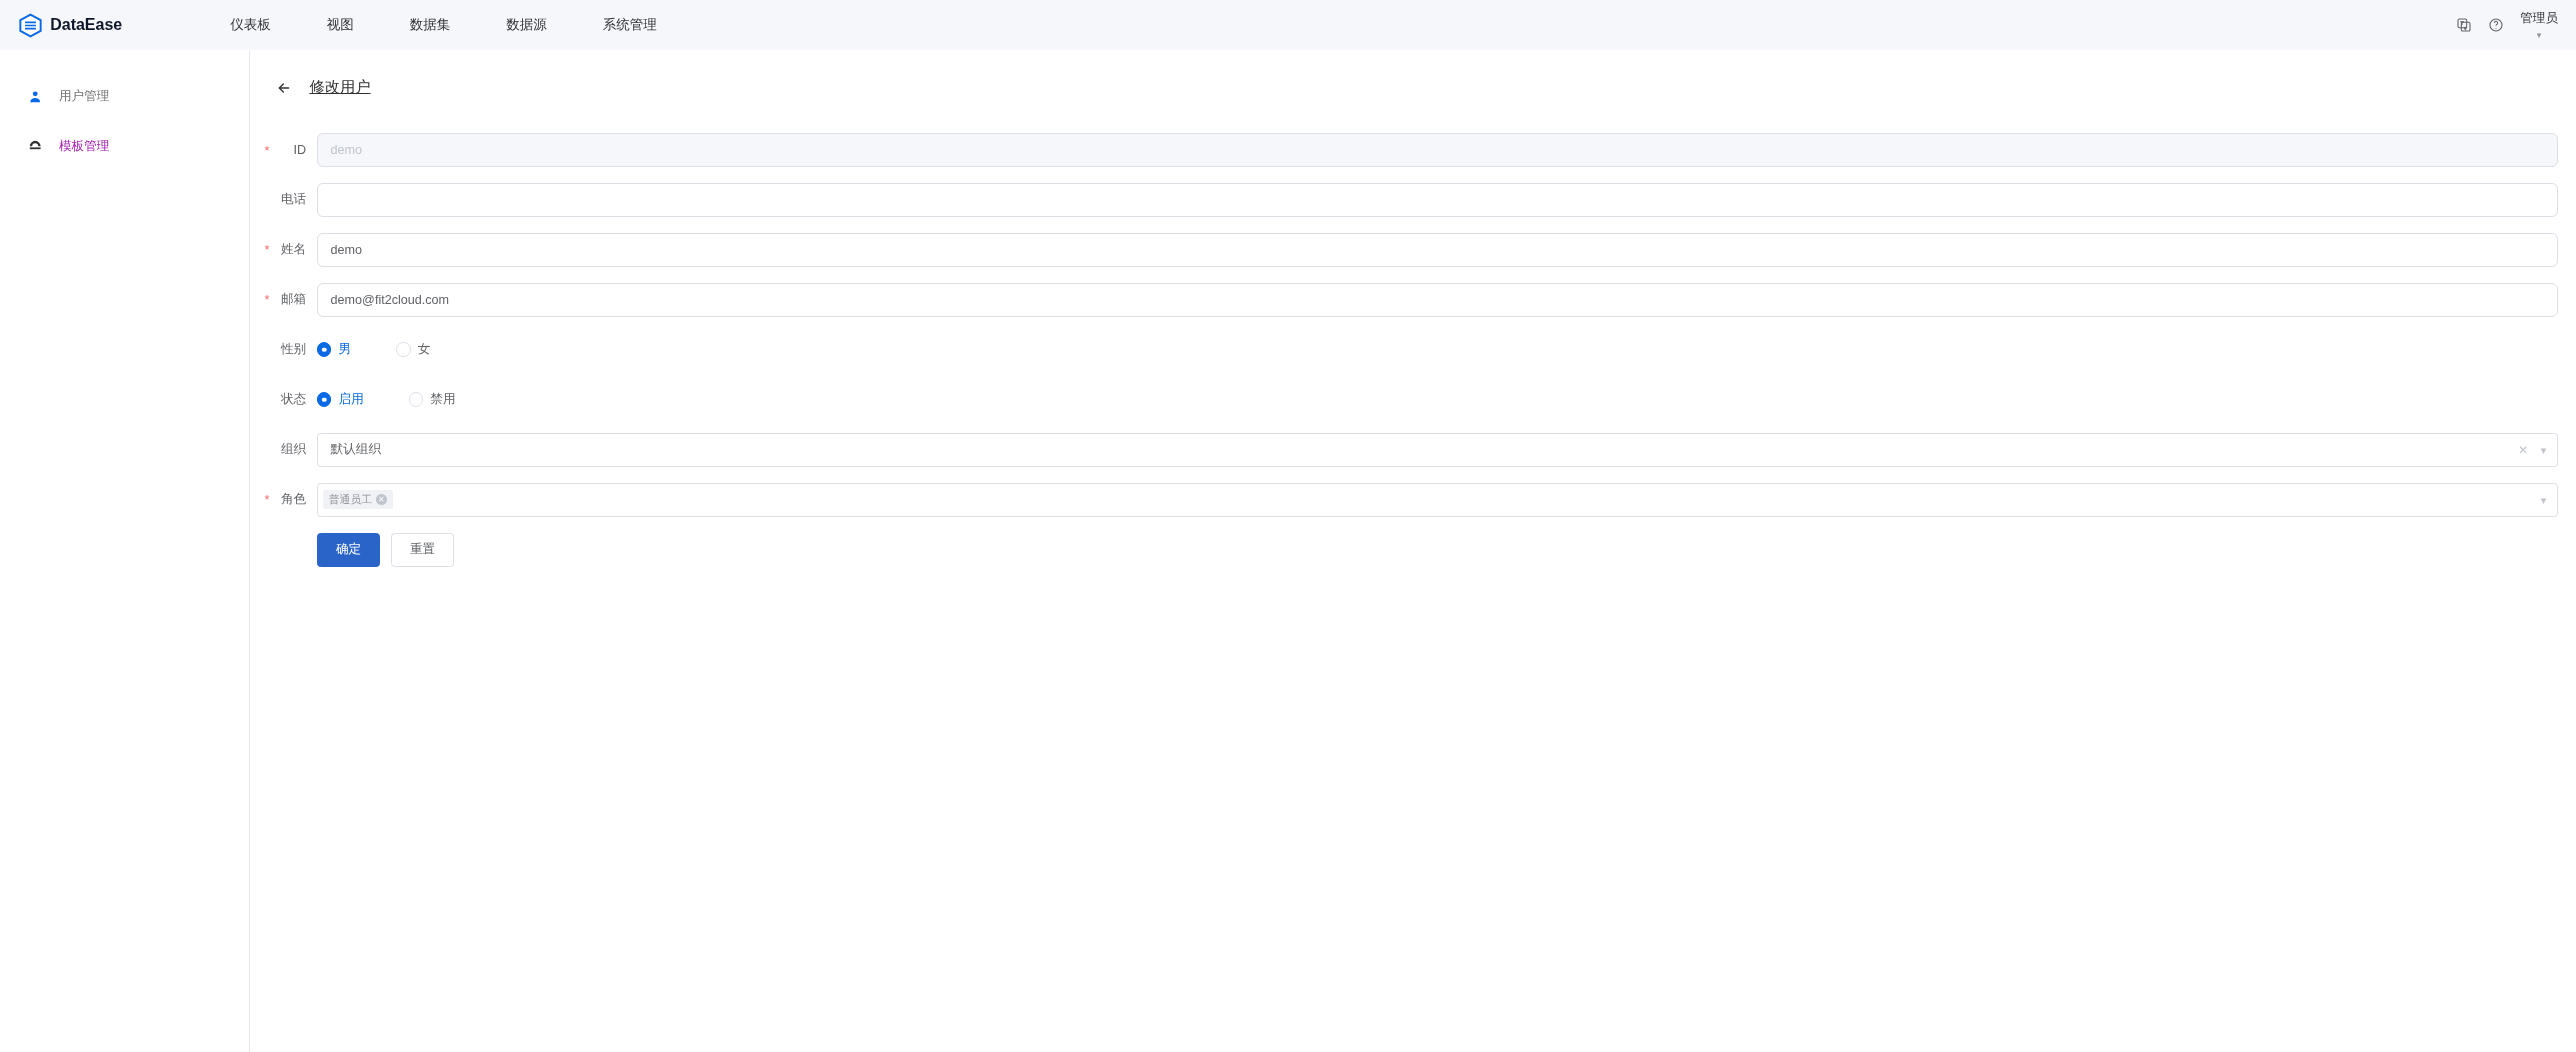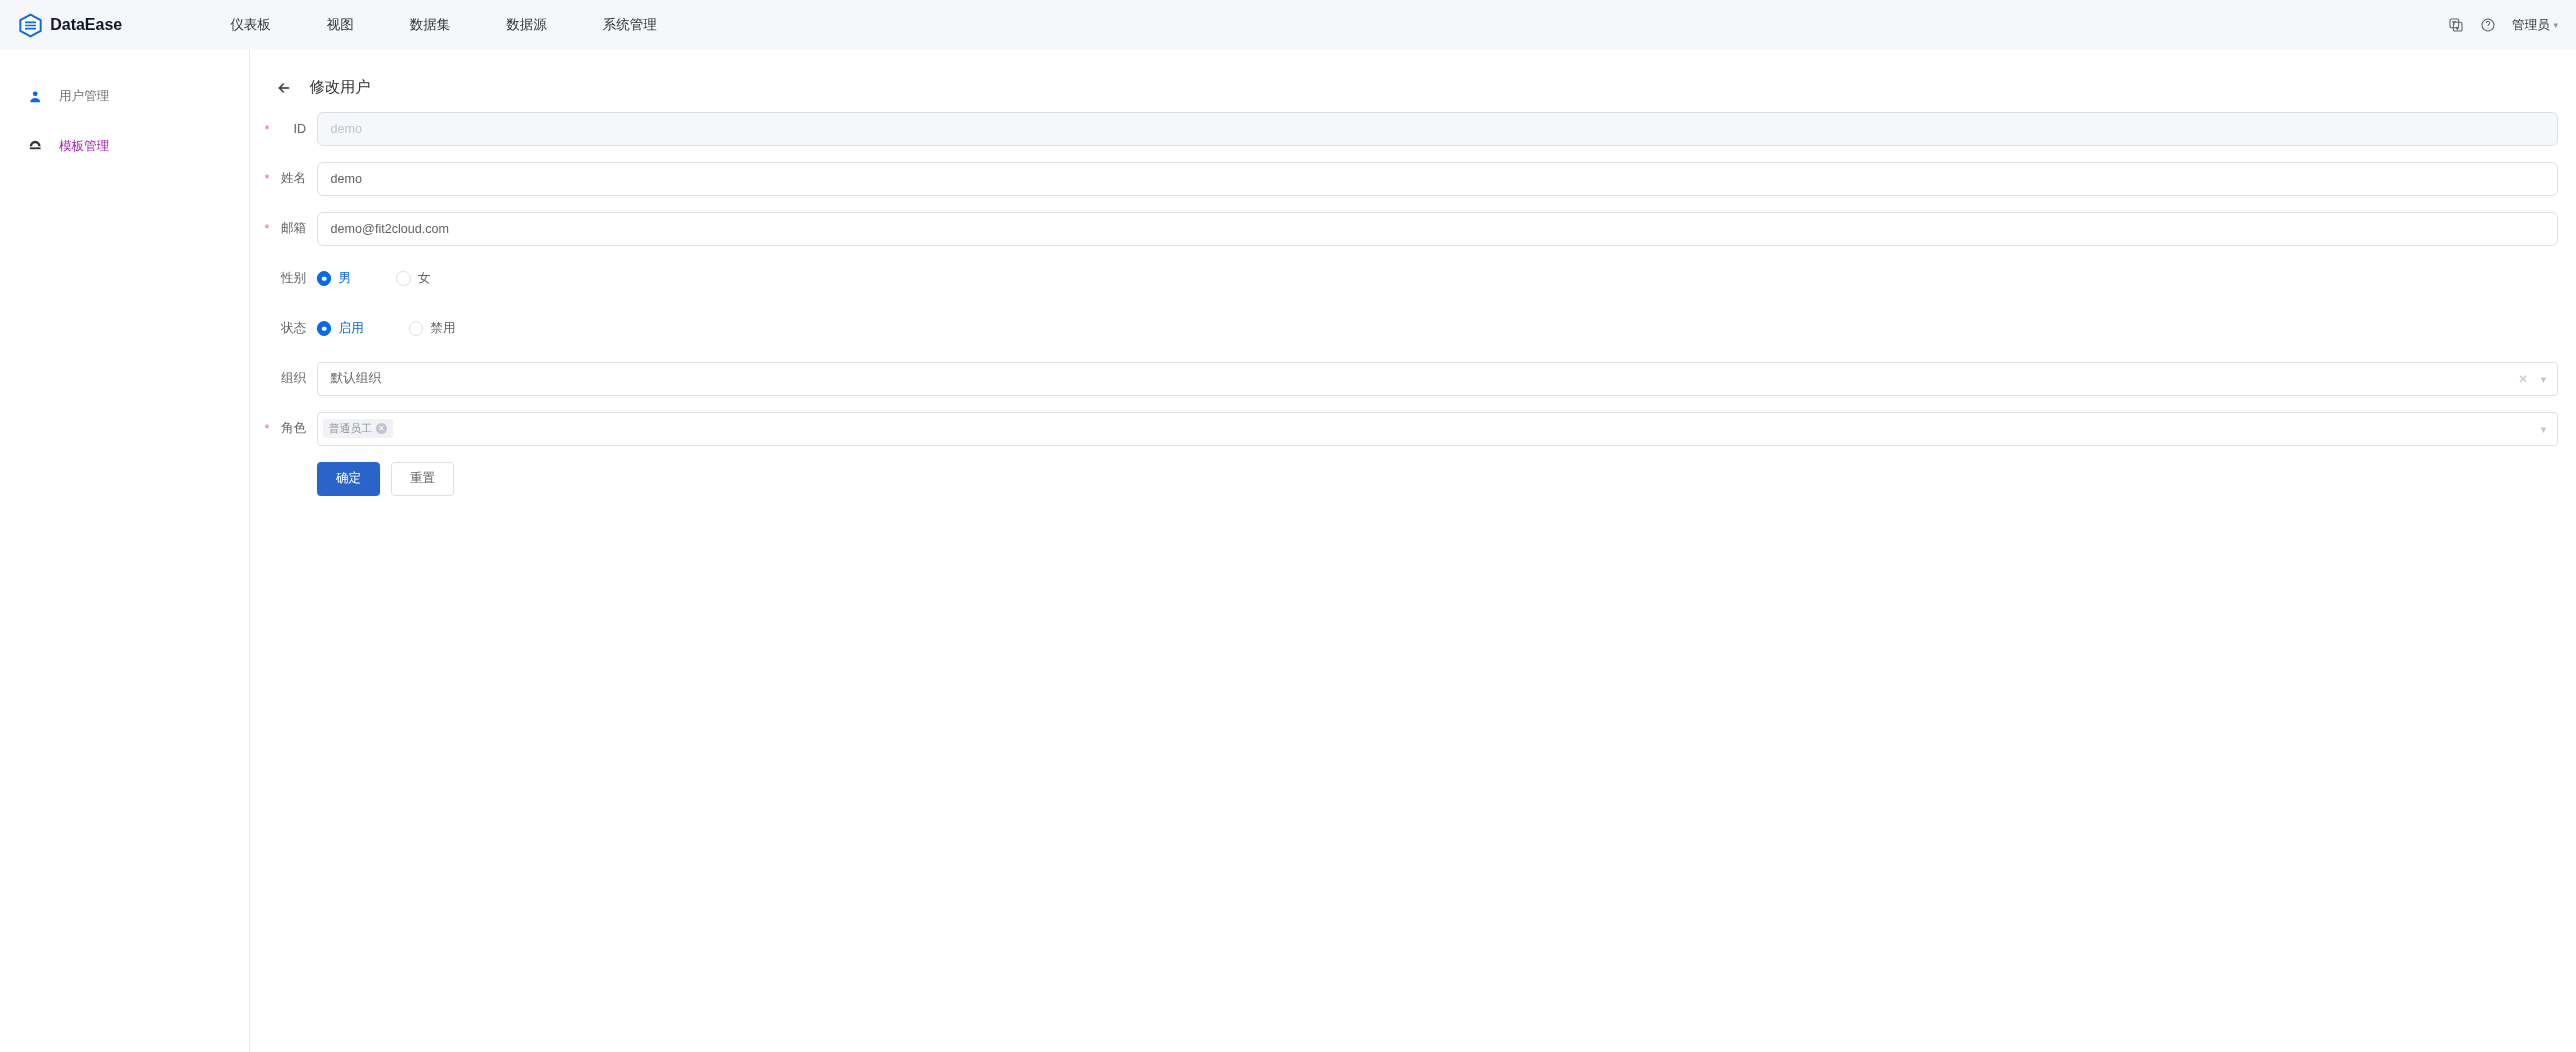--- a/index.html
+++ b/index.html
@@ -41,21 +41,21 @@
   .topnav-right {
     margin-left: auto;
     display: flex;
     align-items: center;
     gap: 16px;
     color: #606266;
   }
   .topnav-right .icon { cursor:pointer; display:flex; }
   .user-dropdown {
     display:flex; align-items:center; gap:3.6px; cursor:pointer;
-    font-size:12.6px; color:#303133;
+    font-size:12.6px; color:#303133;flex-direction:column;
   }
   .chev-down { font-size:9px; color:#909399; }
 
   
   .layout {
     display:flex;
     height: calc(100% - 50px);
   }
   .sidebar {
     width: 250px;
@@ -78,22 +78,23 @@
   .main {
     flex:1;
     padding: 27px 18px 18px 18px;
     overflow:auto;
   }
 
   .page-header {
     display:flex;
     align-items:center;
     gap: 14.4px;
-    margin-bottom: 13px;
+    margin-bottom: 34px;
     padding-left: 5.4px;
+    text-decoration: underline;
   }
   .back-btn {
     width:21.6px; height:21.6px;
     display:flex; align-items:center; justify-content:center;
     cursor:pointer; color:#303133;
   }
   .page-title { font-size:15.3px; font-weight:500; }
 
   
   .form { }
@@ -294,20 +295,26 @@
 
     <form class="form">
 
       <div class="form-row">
         <label class="form-label required">ID</label>
         <div class="form-control">
           <input class="input" disabled="" value="demo" style="">
         </div>
       </div>
 
+      <div class="form-row">
+        <label class="form-label">电话</label>
+        <div class="form-control">
+          <input class="input" value="" style="">
+        </div>
+      </div>
 
       <div class="form-row">
         <label class="form-label required">姓名</label>
         <div class="form-control">
           <input class="input" value="demo" style="">
         </div>
       </div>
 
       <div class="form-row">
         <label class="form-label required">邮箱</label>

